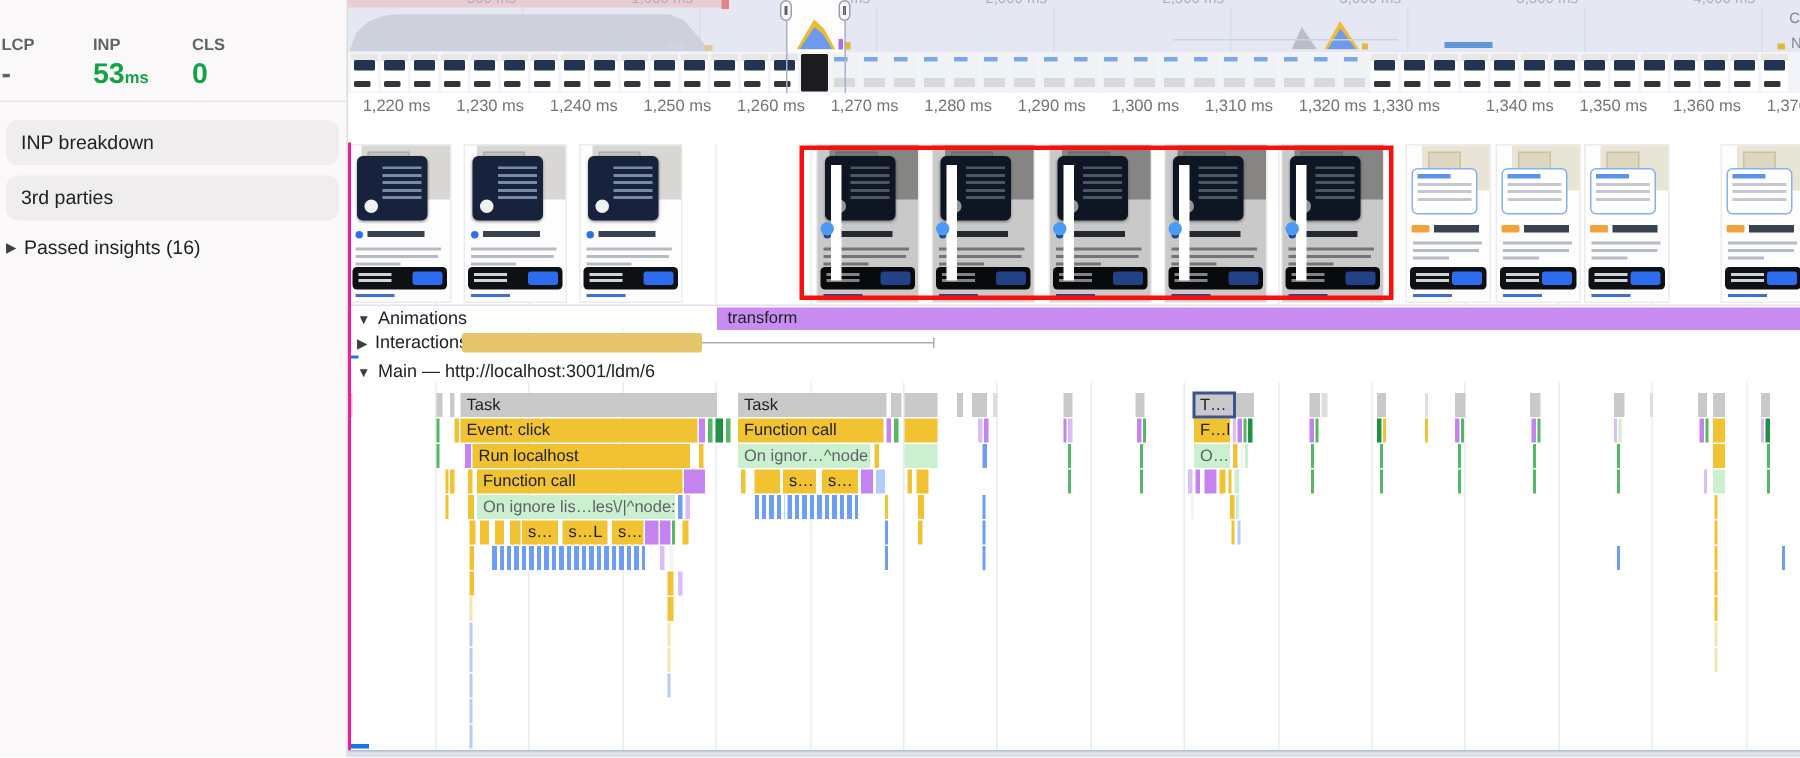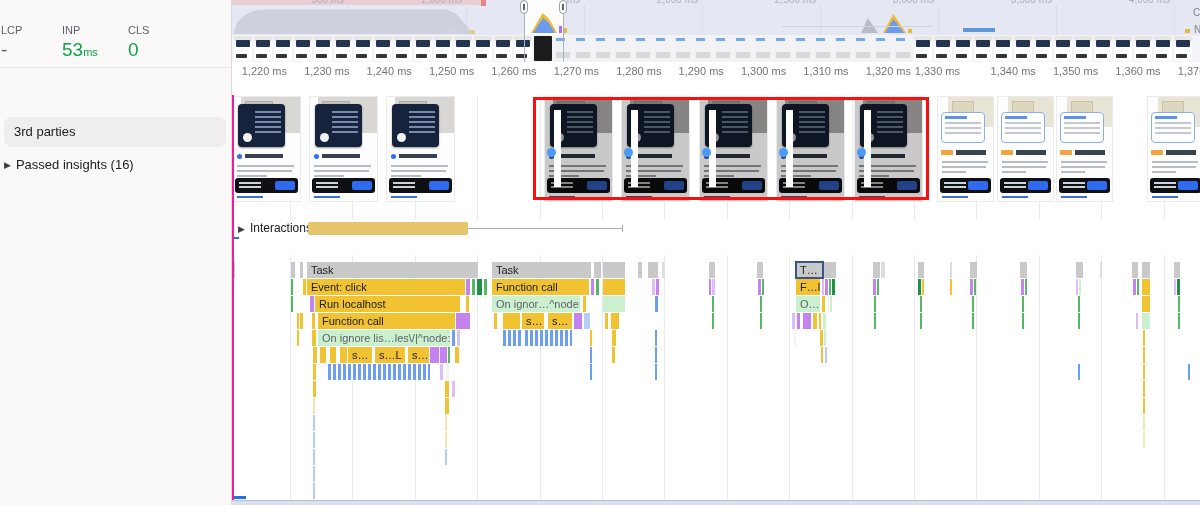--- a/index.html
+++ b/index.html
@@ -9,21 +9,21 @@
 
   
   .sidebar { position:absolute; left:0; top:0; width:232px; height:505px;
     background:#fbf8f9; border-right:1px solid #dcdcdc; }
   .tabs { position:relative; height:20px; border-bottom:1px solid #e3e1e2; }
   .tab { position:absolute; top:1px; font-size:13px; color:#202124; white-space:nowrap; cursor:pointer; }
   .tab.active { font-weight:bold; }
   .tab.active::after { content:""; position:absolute; left:-2px; right:-6px; top:13px; height:2px; background:#1b1b1b; }
   .tab.t1 { left:1px; }
   .tab.t2 { left:60px; color:#3c4043; }
-  .metrics { position:absolute; top:24px; left:0; right:0; height:40px; }
+  .metrics { position:absolute; top:24px; left:0; right:0; height:40px;font-weight:bold; }
   .metric { position:absolute; top:0; }
   .metric .mlabel { font-size:11px; color:#5f6368; }
   .metric .mvalue { font-size:19px; margin-top:3px; color:#5f6368; }
   .metric .mvalue.green { color:#13a347; }
   .metric .munit { font-size:11px; }
   .m-lcp { left:1px; } .m-inp { left:62px; } .m-cls { left:128px; }
   .sep { position:absolute; left:0; right:0; top:67px; height:1px; background:#e7e5e6; }
   .card { position:absolute; left:4px; right:5px; height:30px; background:#efedee; border-radius:8px;
     font-size:13px; color:#202124; line-height:30px; padding-left:10px; cursor:pointer; }
   .card.c1 { top:80px; } .card.c2 { top:117px; }
@@ -170,20 +170,21 @@
       <div class="metric m-inp">
         <div class="mlabel">INP</div>
         <div class="mvalue green"><span>53</span><span class="munit">ms</span></div>
       </div>
       <div class="metric m-cls">
         <div class="mlabel">CLS</div>
         <div class="mvalue green">0</div>
       </div>
     </div>
     <div class="sep"></div>
+    <div class="card c1">INP breakdown</div>
     <div class="card c2">3rd parties</div>
     <div class="passed">
       <span class="tri">▶</span><span>Passed insights (16)</span>
     </div>
   </div>
 
   <div class="main">
 
     <div class="overview">
       <div class="ov-redbar"></div>
@@ -475,31 +476,40 @@
             <div class="h1"></div>
             <div class="tl l1"></div>
             <div class="tl l2"></div>
             <div class="tl l3"></div>
             <div class="banner"></div>
             <div class="blueline"></div>
           </div>
         </div>
       </div>
 
+    <div class="anim">
+      <div class="track-label">
+        <span class="tri">▼</span><span>Animations</span>
+      </div>
+      <div class="anim-bar">transform</div>
+    </div>
 
     <div class="inter">
       <div class="track-label">
         <span class="tri">▶</span><span>Interactions</span>
       </div>
       <div class="inter-bar"></div>
       <div class="inter-whisker"></div>
     </div>
 
     <div class="mainhdr">
       <div class="bluedash"></div>
+      <div class="track-label">
+        <span class="tri">▼</span><span>Main — http://localhost:3001/ldm/6</span>
+      </div>
     </div>
 
     <div class="flame" id="flame">
         <div class="bar c-g nolabel" style="left: 0px; top: 0px; width: 3px;"></div>
         <div class="bar c-g nolabel" style="left: 59px; top: 0px; width: 4px;"></div>
         <div class="bar c-g nolabel" style="left: 68px; top: 0px; width: 3px;"></div>
         <div class="bar c-g" style="left: 75px; top: 0px; width: 171px;">Task</div>
         <div class="bar c-g" style="left: 260px; top: 0px; width: 99px;">Task</div>
         <div class="bar c-g nolabel" style="left: 362px; top: 0px; width: 7px;"></div>
         <div class="bar c-g nolabel" style="left: 371px; top: 0px; width: 22px;"></div>

